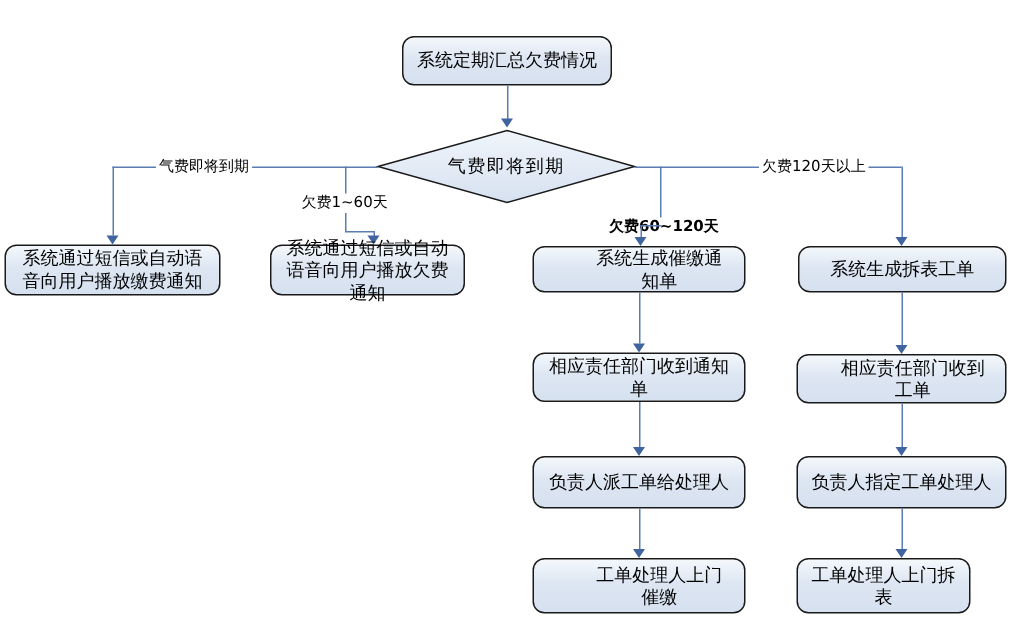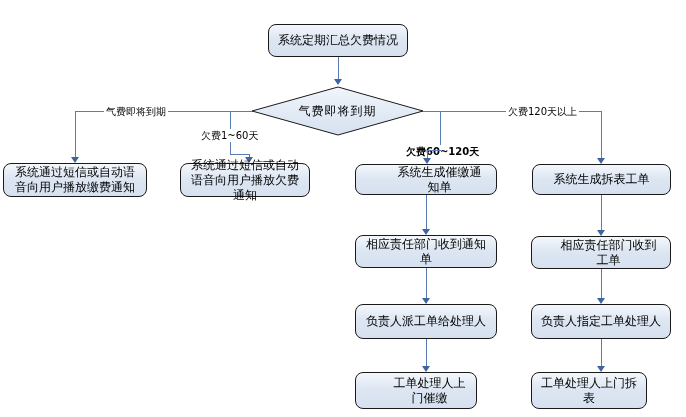--- a/index.html
+++ b/index.html
@@ -78,21 +78,21 @@
   <div class="arrow-down" style="left:422px;top:217px;"></div>
 
   <div class="node" style="left:355px;top:223px;width:142px;height:33px;">相应责任部门收到通知单</div>
   <div class="vline" style="left:426px;top:256px;height:30px;"></div>
   <div class="arrow-down" style="left:422px;top:286px;"></div>
 
   <div class="node" style="left:355px;top:292px;width:142px;height:35px;">负责人派工单给处理人</div>
   <div class="vline" style="left:426px;top:327px;height:27px;"></div>
   <div class="arrow-down" style="left:422px;top:354px;"></div>
 
-  <div class="node" style="left:355px;top:360px;width:122px;height:37px;padding-left:36px;">工单处理人上门催缴</div>
+  <div class="node" style="left:355px;top:360px;width:142px;height:37px;padding-left:36px;">工单处理人上门催缴</div>
 
   <div class="branch-label" style="left:506px;top:93px;">欠费120天以上</div>
   <div class="vline" style="left:601px;top:99px;height:47px;"></div>
   <div class="arrow-down" style="left:597px;top:146px;"></div>
 
   <div class="node" style="left:532px;top:152px;width:139px;height:31px;">系统生成拆表工单</div>
   <div class="vline" style="left:601px;top:183px;height:35px;"></div>
   <div class="arrow-down" style="left:597px;top:218px;"></div>
 
   <div class="node" style="left:531px;top:224px;width:140px;height:33px;padding-left:24px;">相应责任部门收到工单</div>

